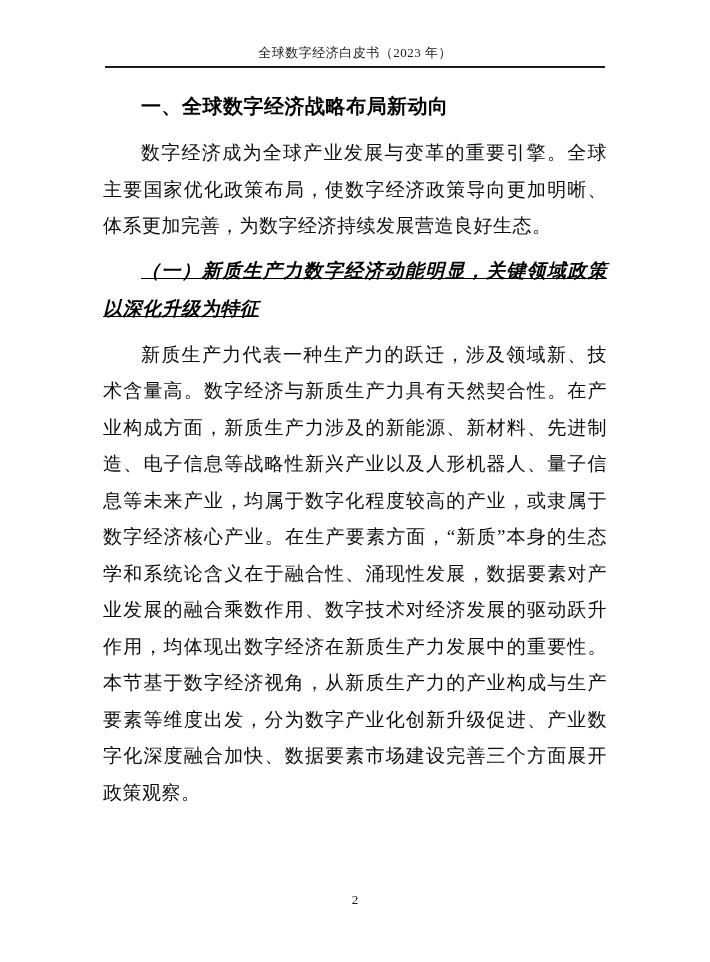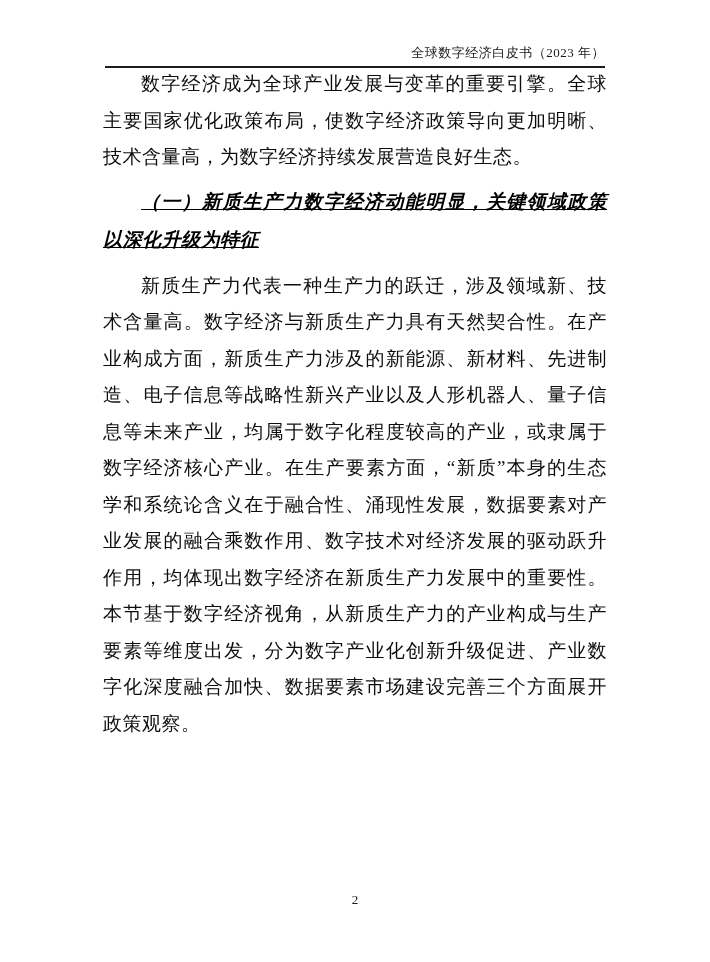--- a/index.html
+++ b/index.html
@@ -18,21 +18,21 @@
     margin: 0 auto;
   }
   .page-header {
     position: absolute;
     top: 0;
     left: 105px;
     width: 500px;
   }
   .page-header .header-title {
     padding-top: 44px;
-    text-align: right;
+    text-align: center;
     font-size: 13px;
     letter-spacing: 0.5px;
     color: #1a1a1a;
   }
   .page-header .header-rule {
     margin-top: 4px;
     border-bottom: 2px solid #1c1c1c;
     height: 0;
   }
   .content {
@@ -92,22 +92,23 @@
 <body>
 
 <div class="page">
 
   <header class="page-header">
     <div class="header-title">全球数字经济白皮书（2023 年）</div>
     <div class="header-rule"></div>
   </header>
 
   <main class="content">
+    <h1 class="section-heading">一、全球数字经济战略布局新动向</h1>
 
-    <p class="body-para">数字经济成为全球产业发展与变革的重要引擎。全球主要国家优化政策布局，使数字经济政策导向更加明晰、技术含量高，为数字经济持续发展营造良好生态。</p>
+    <p class="body-para">数字经济成为全球产业发展与变革的重要引擎。全球主要国家优化政策布局，使数字经济政策导向更加明晰、体系更加完善，为数字经济持续发展营造良好生态。</p>
 
     <h2 class="subsection-heading">（一）新质生产力数字经济动能明显，关键领域政策以深化升级为特征</h2>
 
     <p class="body-para">新质生产力代表一种生产力的跃迁，涉及领域新、技术含量高。数字经济与新质生产力具有天然契合性。在产业构成方面，新质生产力涉及的新能源、新材料、先进制造、电子信息等战略性新兴产业以及人形机器人、量子信息等未来产业，均属于数字化程度较高的产业，或隶属于数字经济核心产业。在生产要素方面，“新质”本身的生态学和系统论含义在于融合性、涌现性发展，数据要素对产业发展的融合乘数作用、数字技术对经济发展的驱动跃升作用，均体现出数字经济在新质生产力发展中的重要性。本节基于数字经济视角，从新质生产力的产业构成与生产要素等维度出发，分为数字产业化创新升级促进、产业数字化深度融合加快、数据要素市场建设完善三个方面展开政策观察。</p>
 
   </main>
 
   <footer class="page-footer">
     <span>2</span>
   </footer>

